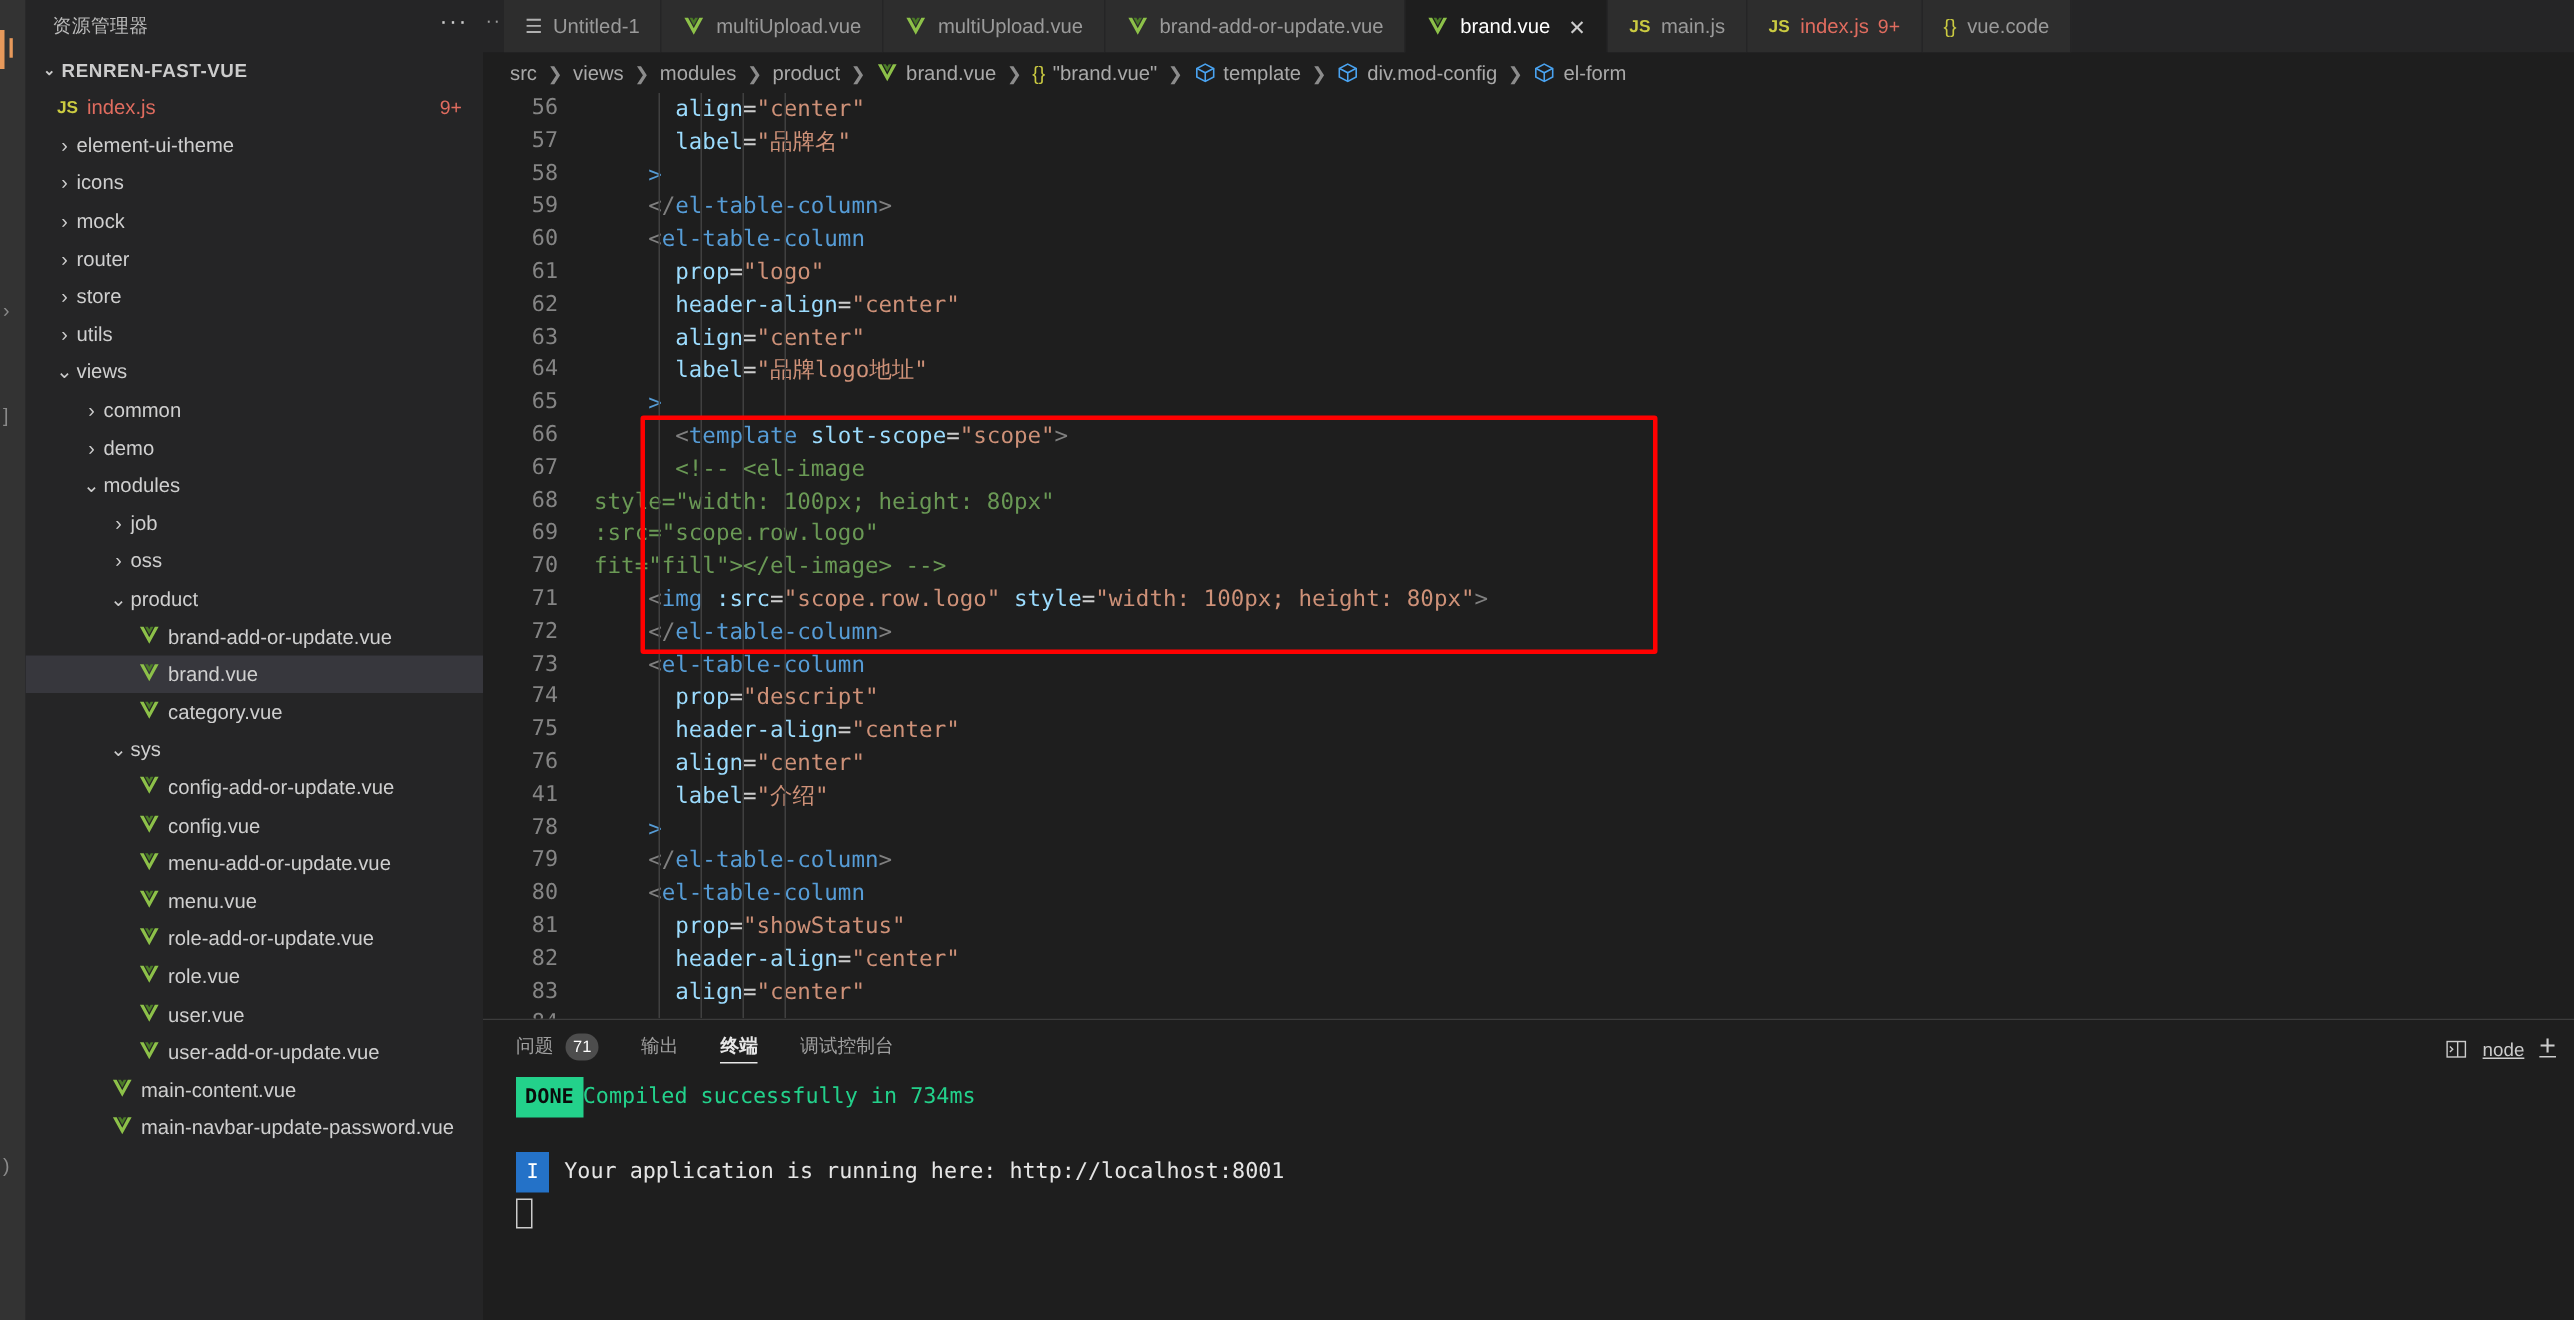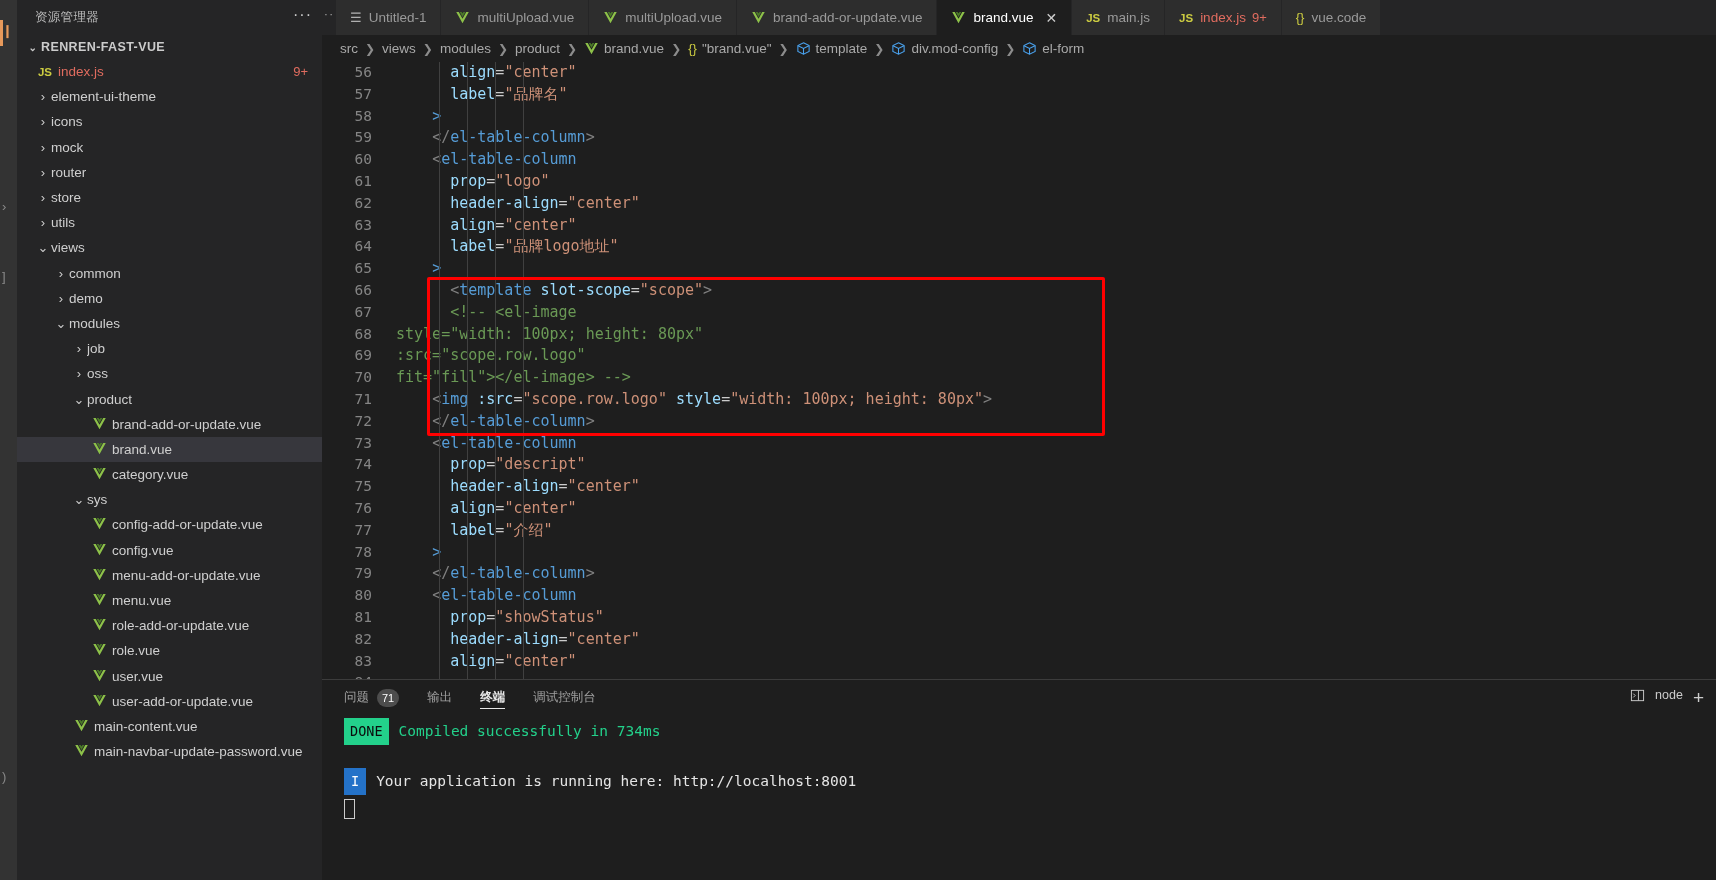--- a/index.html
+++ b/index.html
@@ -326,22 +326,23 @@
     font-size: 11px;
     font-weight: normal;
     display: inline-flex;
     align-items: center;
     justify-content: center;
     padding: 0 5px;
     box-sizing: border-box;
   }
   .panel-actions {
     display: flex;
-    align-items: flex-start;
+    align-items: flex-end;
     color: #cccccc;
+    text-decoration: underline;
   }
   .pa-item {
     display: flex;
     align-items: center;
     margin-left: 10px;
     font-size: 12.5px;
     cursor: pointer;
     color: #cccccc;
   }
   .pa-item svg { display: block; }
@@ -357,23 +358,23 @@
   .term-line {
     height: 25px;
     line-height: 25px;
     display: flex;
     align-items: center;
     white-space: pre;
   }
   .tag-done {
     background: #23d18b;
     color: #0b0b0b;
-    font-weight: normal;
+    font-weight: bold;
     padding: 1px 6px;
-    margin-right: 10px;
+    margin-right: 0;
     font-size: 13.5px;
   }
   .tag-i {
     background: #2472c8;
     color: #ffffff;
     padding: 1px 7px;
     margin-right: 10px;
     font-size: 13.5px;
   }
   .term-cursor {
@@ -755,21 +756,21 @@
           <div>67</div>
           <div>68</div>
           <div>69</div>
           <div>70</div>
           <div>71</div>
           <div>72</div>
           <div>73</div>
           <div>74</div>
           <div>75</div>
           <div>76</div>
-          <div>77</div>
+          <div>41</div>
           <div>78</div>
           <div>79</div>
           <div>80</div>
           <div>81</div>
           <div>82</div>
           <div>83</div>
           <div>84</div>
         </div>
       <div class="code-scroll" id="codescroll">
         <div class="ig" style="left:55px"></div>

